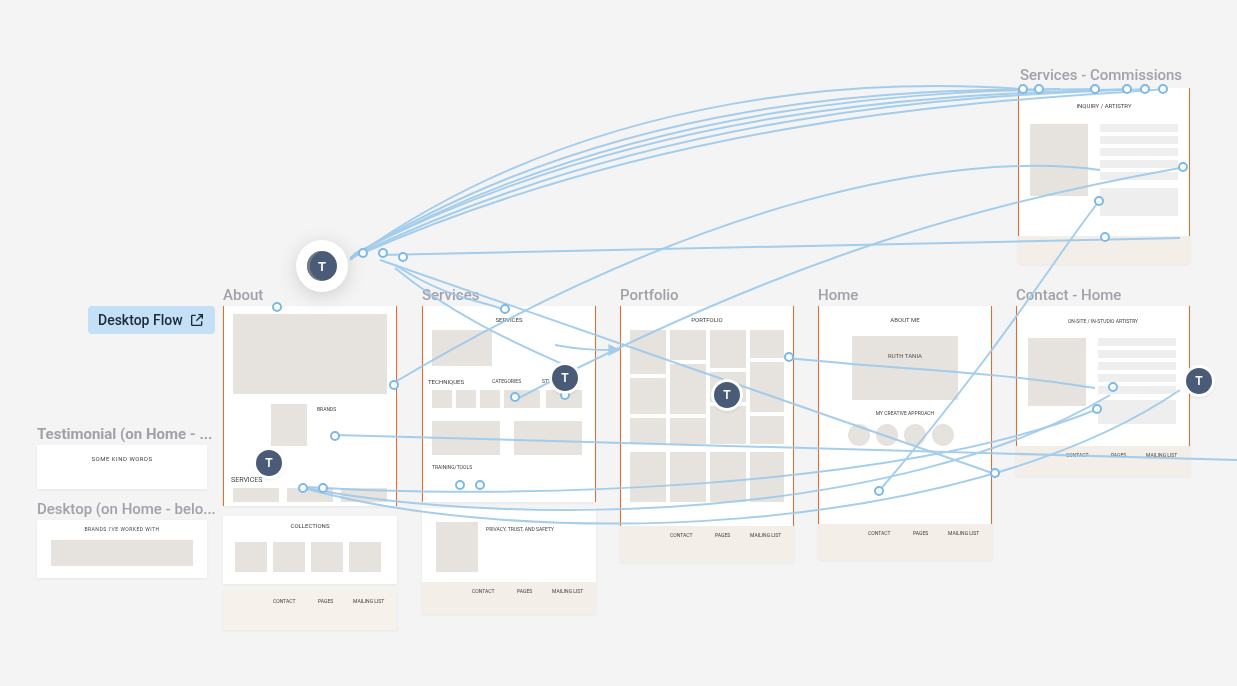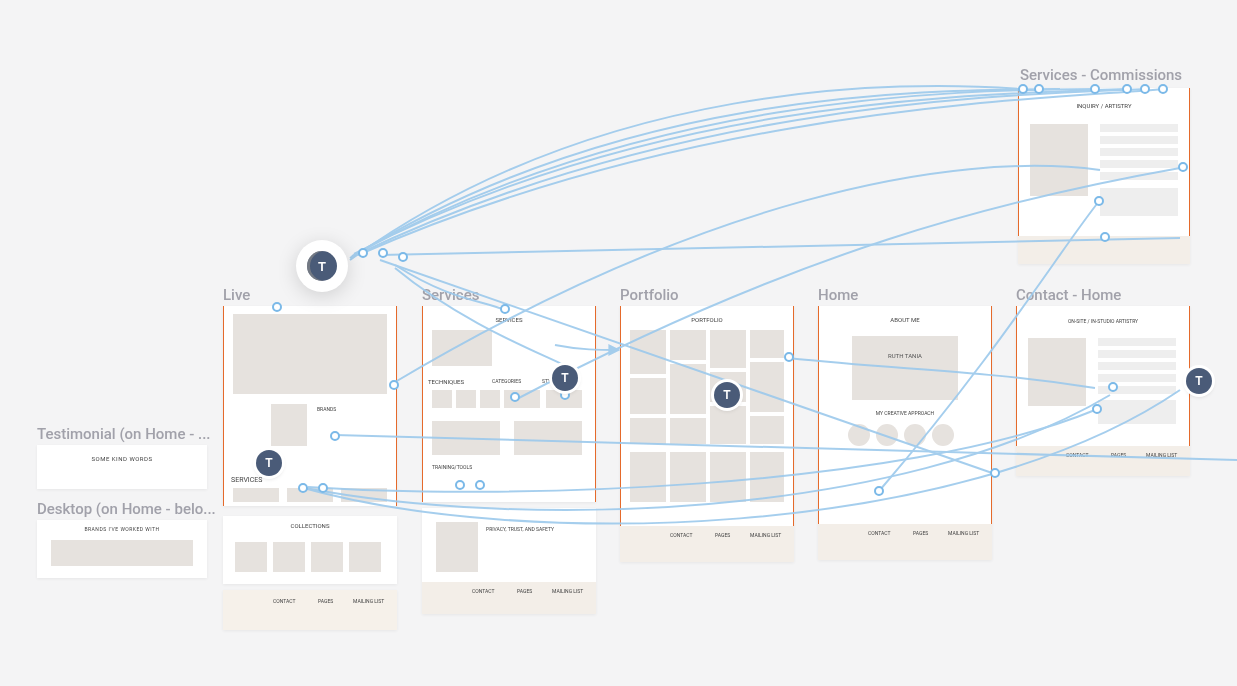--- a/index.html
+++ b/index.html
@@ -131,22 +131,28 @@
 
       <path d="M880 490 C 1000 350, 1060 250, 1100 200"></path>
     </g>
     <defs>
       <marker id="arrow" viewBox="0 0 10 10" refX="8" refY="5" markerWidth="6" markerHeight="6" orient="auto">
         <path d="M0 0 L10 5 L0 10 z" fill="#9cc9ec"></path>
       </marker>
     </defs>
   </svg>
 
-
-  <div class="page-label" style="left:37px; top:425px;">Testimonial (on Home - ...</div>
+  <div class="badge" style="left:88px; top:306px;">
+    <span>Desktop Flow</span>
+    <svg viewBox="0 0 24 24">
+        <path fill="none" stroke="#1f2937" stroke-width="2" d="M14 4h6v6M20 4l-9 9M19 14v5a1 1 0 0 1-1 1H5a1 1 0 0 1-1-1V6a1 1 0 0 1 1-1h5"></path>
+      </svg>
+  </div>
+
+  <div class="page-label" style="left:37px; top:425px;font-weight:bold;">Testimonial (on Home - ...</div>
   <div class="frame" style="left:37px; top:445px; width:170px; height:44px;">
     <div class="txt center" style="top:10px; font-size:6px; letter-spacing:0.5px;">SOME KIND WORDS</div>
   </div>
 
   <div class="page-label" style="left:37px; top:500px;">Desktop (on Home - belo...</div>
   <div class="frame" style="left:37px; top:520px; width:170px; height:58px;">
     <div class="txt center" style="top:6px; font-size:5px; letter-spacing:0.5px;">BRANDS I'VE WORKED WITH</div>
     <div class="block" style="left:14px; top:20px; right:14px; height:26px;"></div>
   </div>
 
@@ -159,21 +165,21 @@
 
     <div class="block2" style="left:82px; top:36px; width:78px; height:8px;"></div>
     <div class="block2" style="left:82px; top:48px; width:78px; height:8px;"></div>
     <div class="block2" style="left:82px; top:60px; width:78px; height:8px;"></div>
     <div class="block2" style="left:82px; top:72px; width:78px; height:8px;"></div>
     <div class="block2" style="left:82px; top:84px; width:78px; height:8px;"></div>
     <div class="block2" style="left:82px; top:100px; width:78px; height:28px;"></div>
     <div class="footer-band" style="bottom:0; height:28px;"></div>
   </div>
 
-  <div class="page-label" style="left:223px; top:286px;">Live</div>
+  <div class="page-label" style="left:223px; top:286px;">About</div>
   <div class="frame" style="left:223px; top:306px; width:174px; height:200px;">
     <div class="orange-border-l"></div>
       <div class="orange-border-r"></div>
     <div class="block" style="left:10px; top:8px; right:10px; height:80px;"></div>
     <div class="block" style="left:48px; top:98px; width:36px; height:42px;"></div>
     <div class="txt" style="left:94px; top:100px; font-size:5px; width:60px;">BRANDS</div>
     <div class="txt" style="left:8px; top:170px; font-size:7px;">SERVICES</div>
     <div class="block" style="left:10px; top:182px; width:46px; height:14px;"></div>
     <div class="block" style="left:64px; top:182px; width:46px; height:14px;"></div>
     <div class="block" style="left:118px; top:182px; width:46px; height:14px;"></div>

